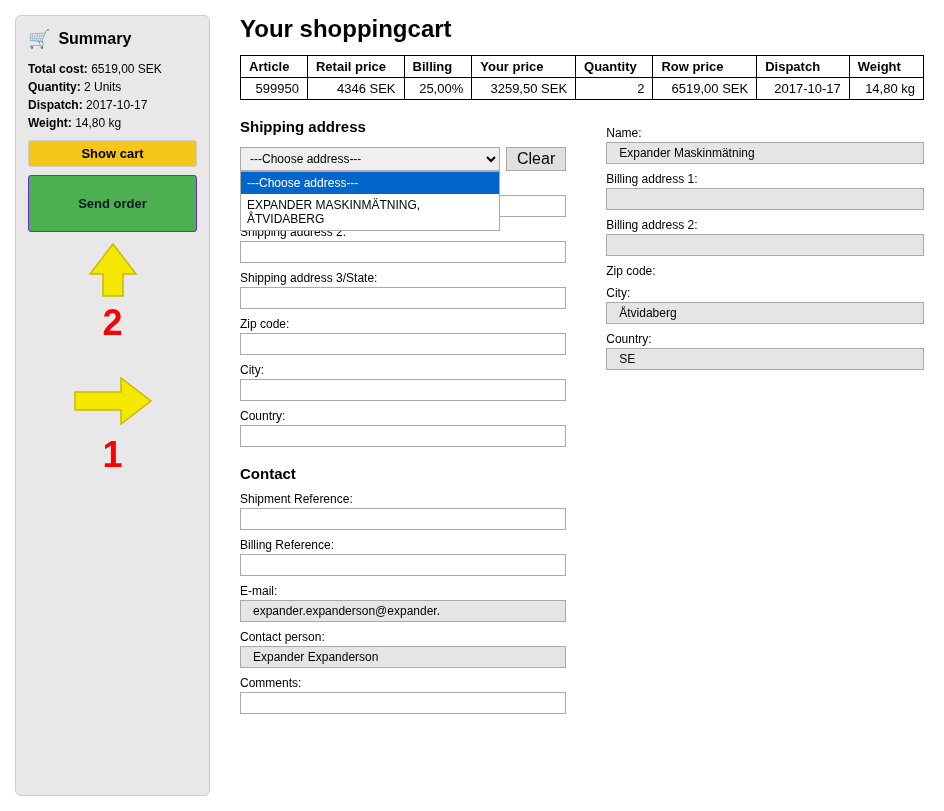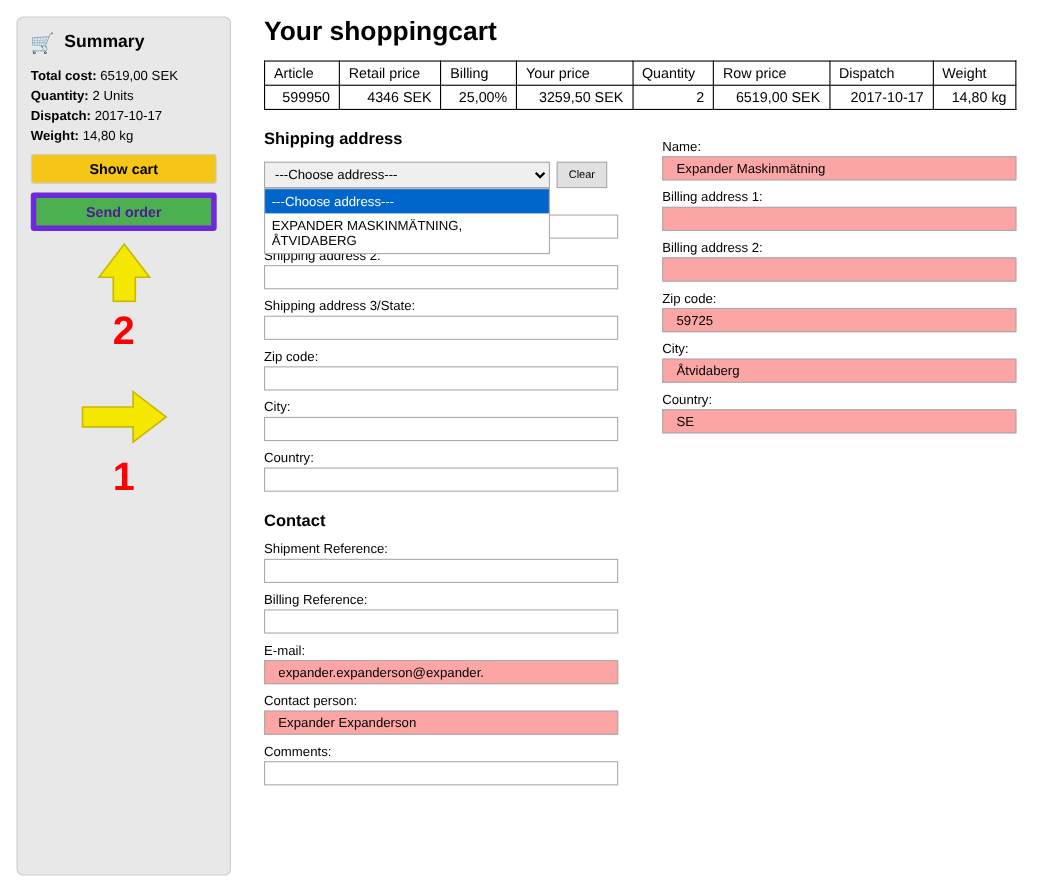--- a/index.html
+++ b/index.html
@@ -40,30 +40,30 @@
       font-size: 13px;
       font-weight: bold;
       cursor: pointer;
       border-radius: 3px;
       margin-top: 10px;
       display: block;
       width: 100%;
     }
     .btn-send-order {
       background: #4CAF50;
-      border: 5px solid #6d28d9;
-      padding: 5px 14px;
+      border: 1px solid #6d28d9;
+      padding: 20px 14px;
       font-size: 13px;
       font-weight: bold;
       cursor: pointer;
       border-radius: 3px;
       margin-top: 8px;
       display: block;
       width: 100%;
-      color: #4c1d95;
+      color: #0f172a;
     }
 
     
     .main-content {
       flex: 1;
       padding: 15px 20px;
     }
     .page-title {
       font-size: 24px;
       font-weight: bold;
@@ -74,21 +74,21 @@
     .order-table {
       border-collapse: collapse;
       width: 100%;
       margin-bottom: 18px;
       font-size: 13px;
     }
     .order-table th {
       border: 1px solid #000;
       padding: 3px 8px;
       background: #fff;
-      font-weight: normal;
+      font-weight: bold;
       text-align: left;
     }
     .order-table td {
       border: 1px solid #000;
       padding: 3px 8px;
       text-align: right;
     }
 
     
     .address-section {
@@ -110,21 +110,21 @@
     }
     .field-input {
       width: 100%;
       border: 1px solid #aaa;
       padding: 3px 5px;
       font-size: 12px;
       background: #fff;
       height: 22px;
     }
     .field-input-filled {
-      background: #fca5a5;
+      background: #e5e5e5;
       padding-left: 12px;
     }
 
     
     .shipping-header {
       font-size: 15px;
       font-weight: bold;
       margin-bottom: 12px;
     }
     .dropdown-row {
@@ -138,21 +138,21 @@
       width: 260px;
       padding: 3px 5px;
       font-size: 12px;
       border: 1px solid #aaa;
       height: 24px;
     }
     .btn-clear {
       background: #e0e0e0;
       border: 1px solid #aaa;
       padding: 2px 10px;
-      font-size: 10px;
+      font-size: 16px;
       cursor: pointer;
       height: 24px;
     }
 
     
     .dropdown-open-area {
       position: relative;
       margin-bottom: 8px;
     }
     .dropdown-list {
@@ -337,21 +337,20 @@
         <div>
           <div class="field-label">Billing address 1:</div>
           <input type="text" class="field-input field-input-filled" style="">
         </div>
         <div>
           <div class="field-label">Billing address 2:</div>
           <input type="text" class="field-input field-input-filled" style="">
         </div>
         <div>
           <div class="field-label">Zip code:</div>
-          <input type="text" class="field-input field-input-filled" value="59725" style="">
         </div>
         <div>
           <div class="field-label">City:</div>
           <input type="text" class="field-input field-input-filled" value="Åtvidaberg" style="">
         </div>
         <div>
           <div class="field-label">Country:</div>
           <input type="text" class="field-input field-input-filled" value="SE" style="">
         </div>
       </div>

